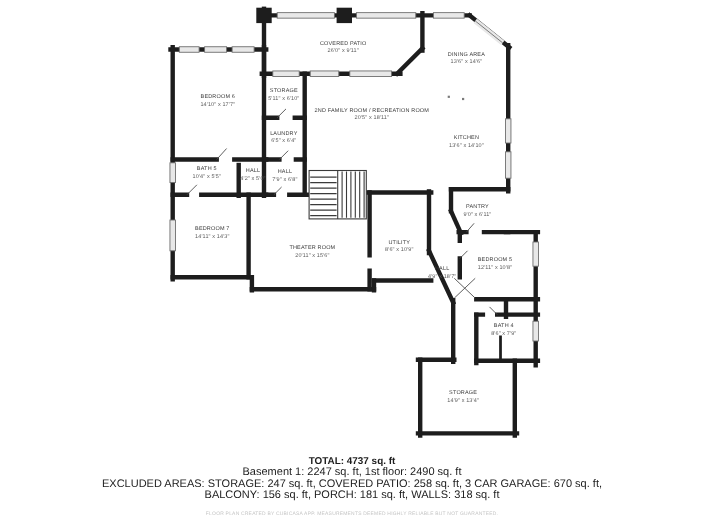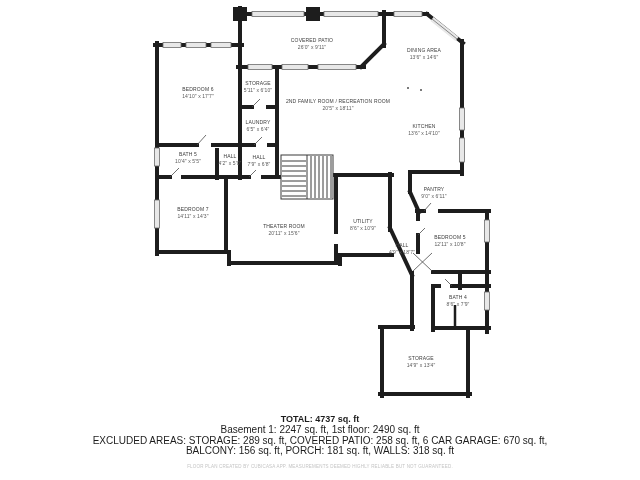--- a/index.html
+++ b/index.html
@@ -204,17 +204,17 @@
       </div>
       <div class="room-label" style="left: 421px; top: 361px;">
         <div class="room-name">STORAGE</div>
         <div class="room-dims">14'9" x 13'4"</div>
       </div>
     </div>
 
   <div id="summary">
     <div class="sum-total">TOTAL: 4737 sq. ft</div>
     <div class="sum-line">Basement 1: 2247 sq. ft, 1st floor: 2490 sq. ft</div>
-    <div class="sum-line">EXCLUDED AREAS: STORAGE: 289 sq. ft, COVERED PATIO: 258 sq. ft, 6 CAR GARAGE: 670 sq. ft,</div>
+    <div class="sum-line">EXCLUDED AREAS: STORAGE: 247 sq. ft, COVERED PATIO: 258 sq. ft, 3 CAR GARAGE: 670 sq. ft,</div>
     <div class="sum-line">BALCONY: 156 sq. ft, PORCH: 181 sq. ft, WALLS: 318 sq. ft</div>
     <div class="sum-fine">FLOOR PLAN CREATED BY CUBICASA APP. MEASUREMENTS DEEMED HIGHLY RELIABLE BUT NOT GUARANTEED.</div>
   </div>
 </div>
 
 </body></html>

